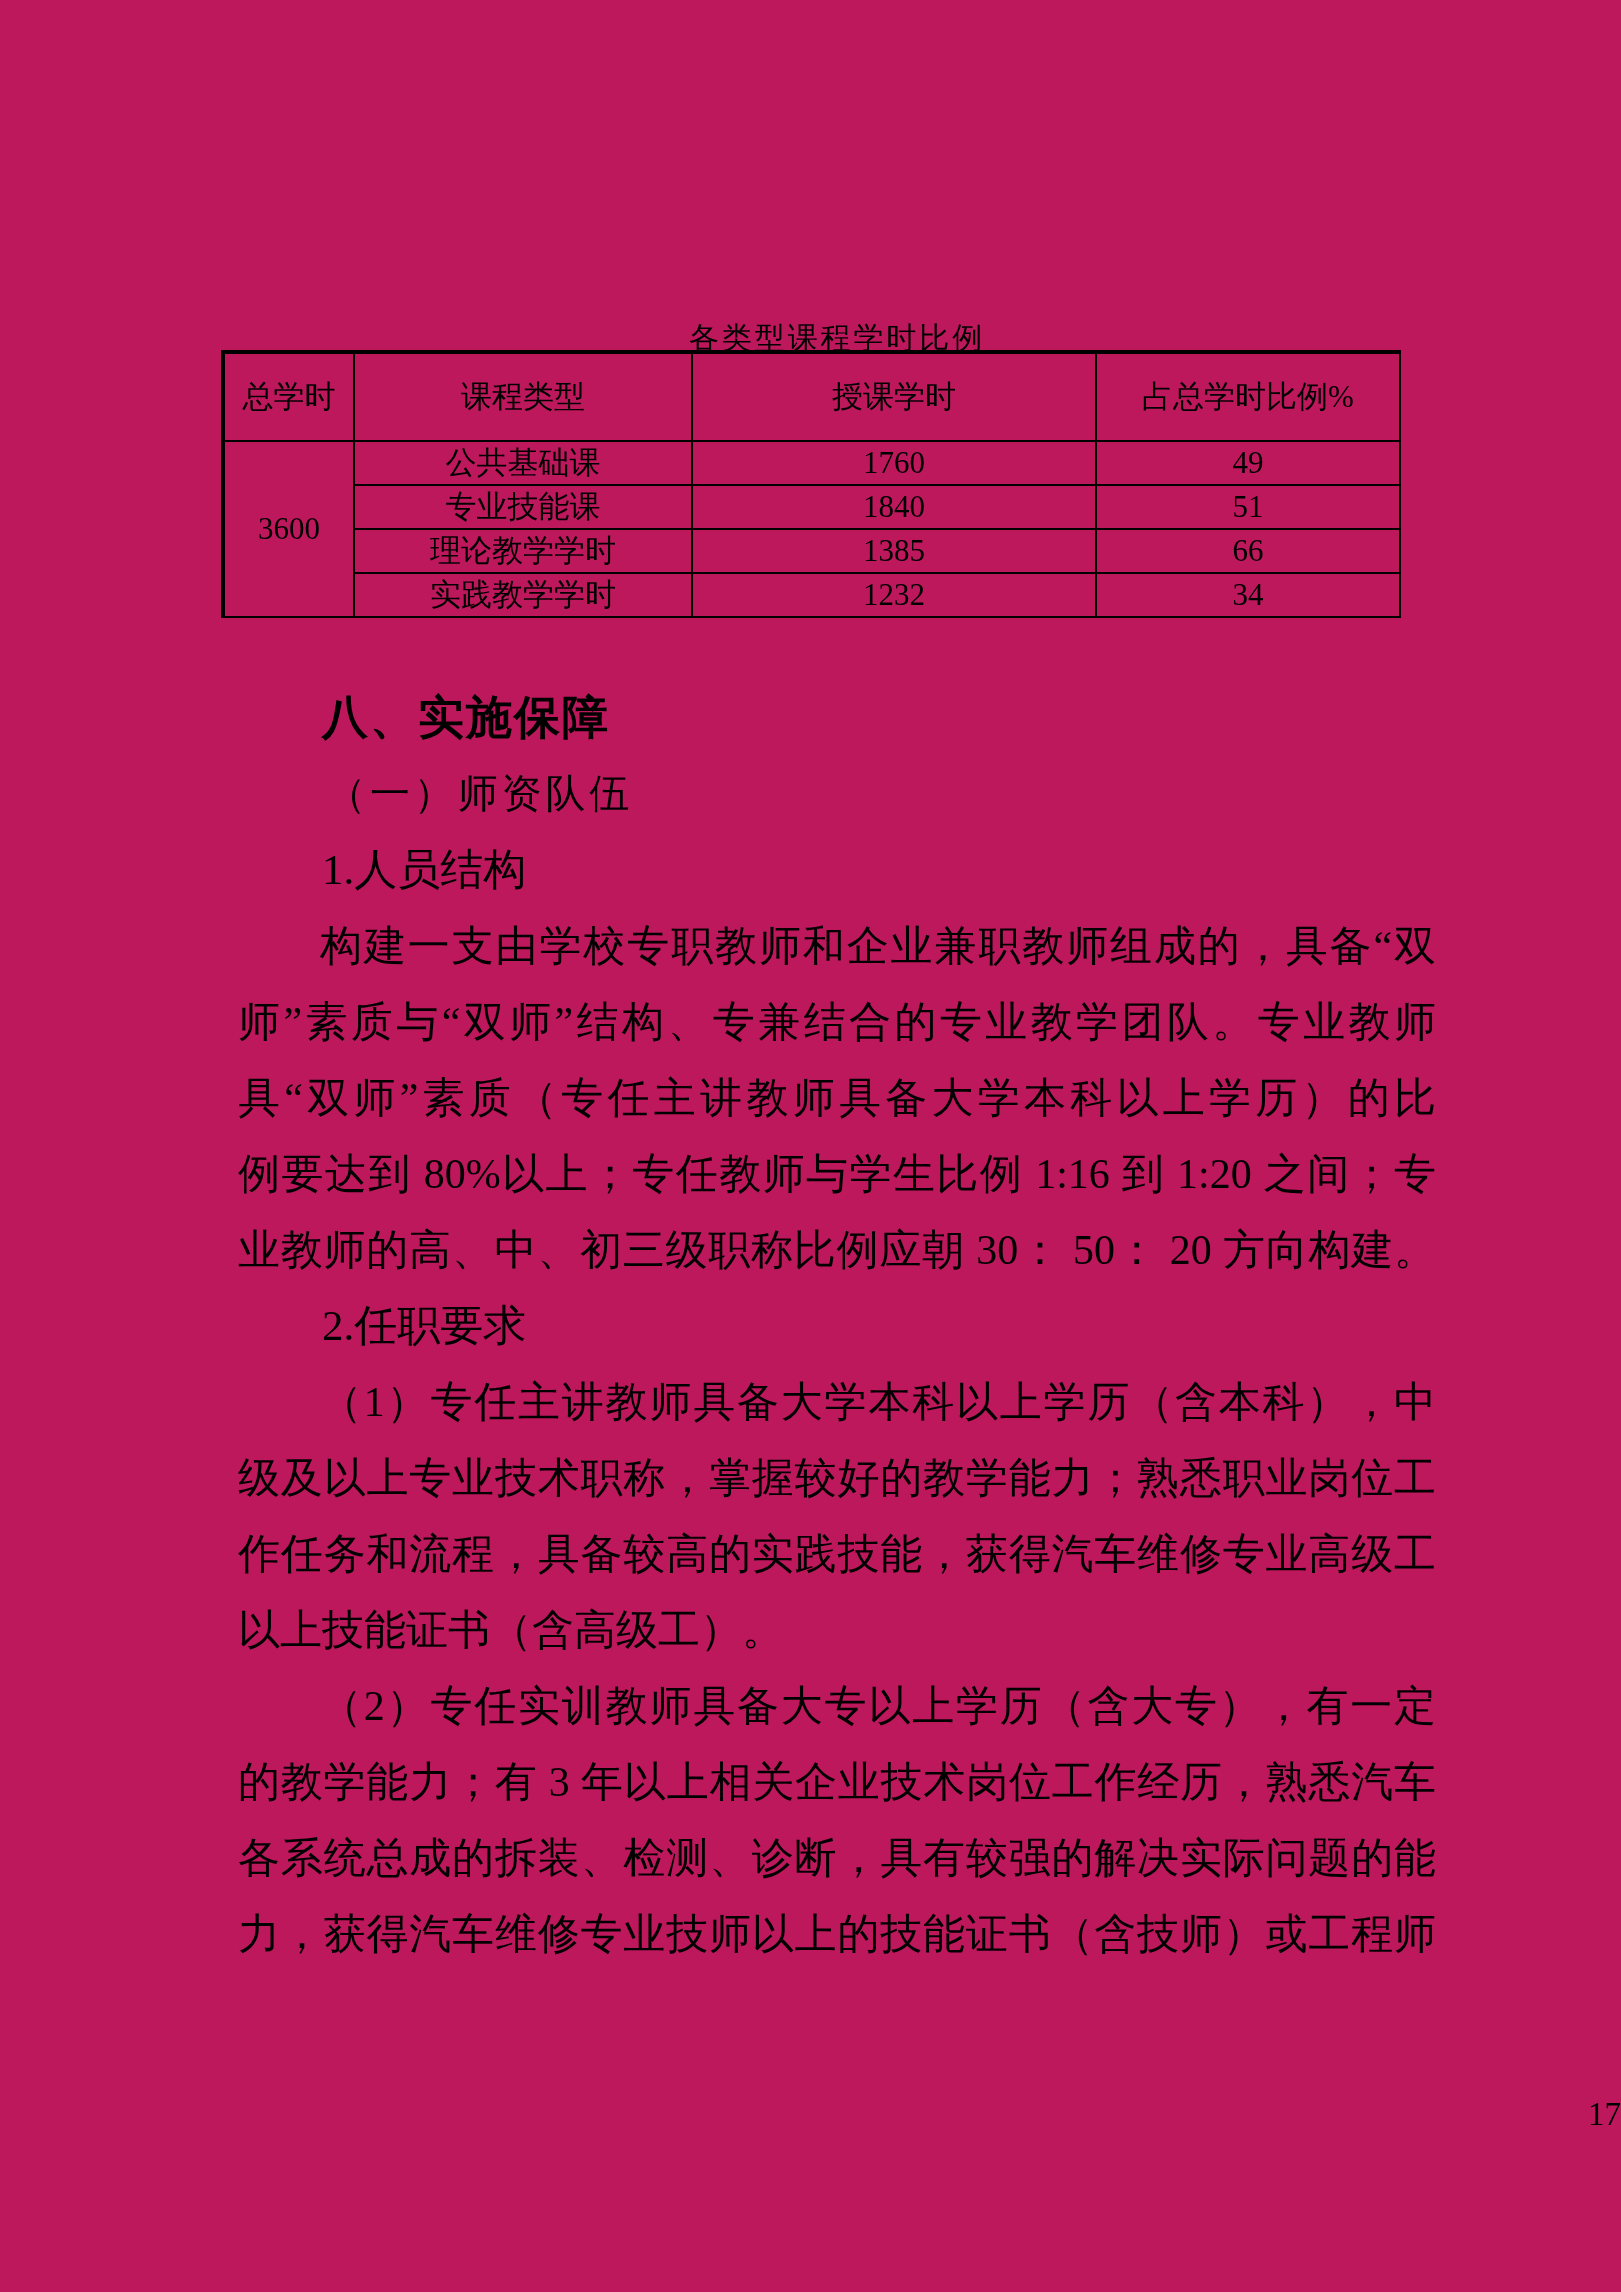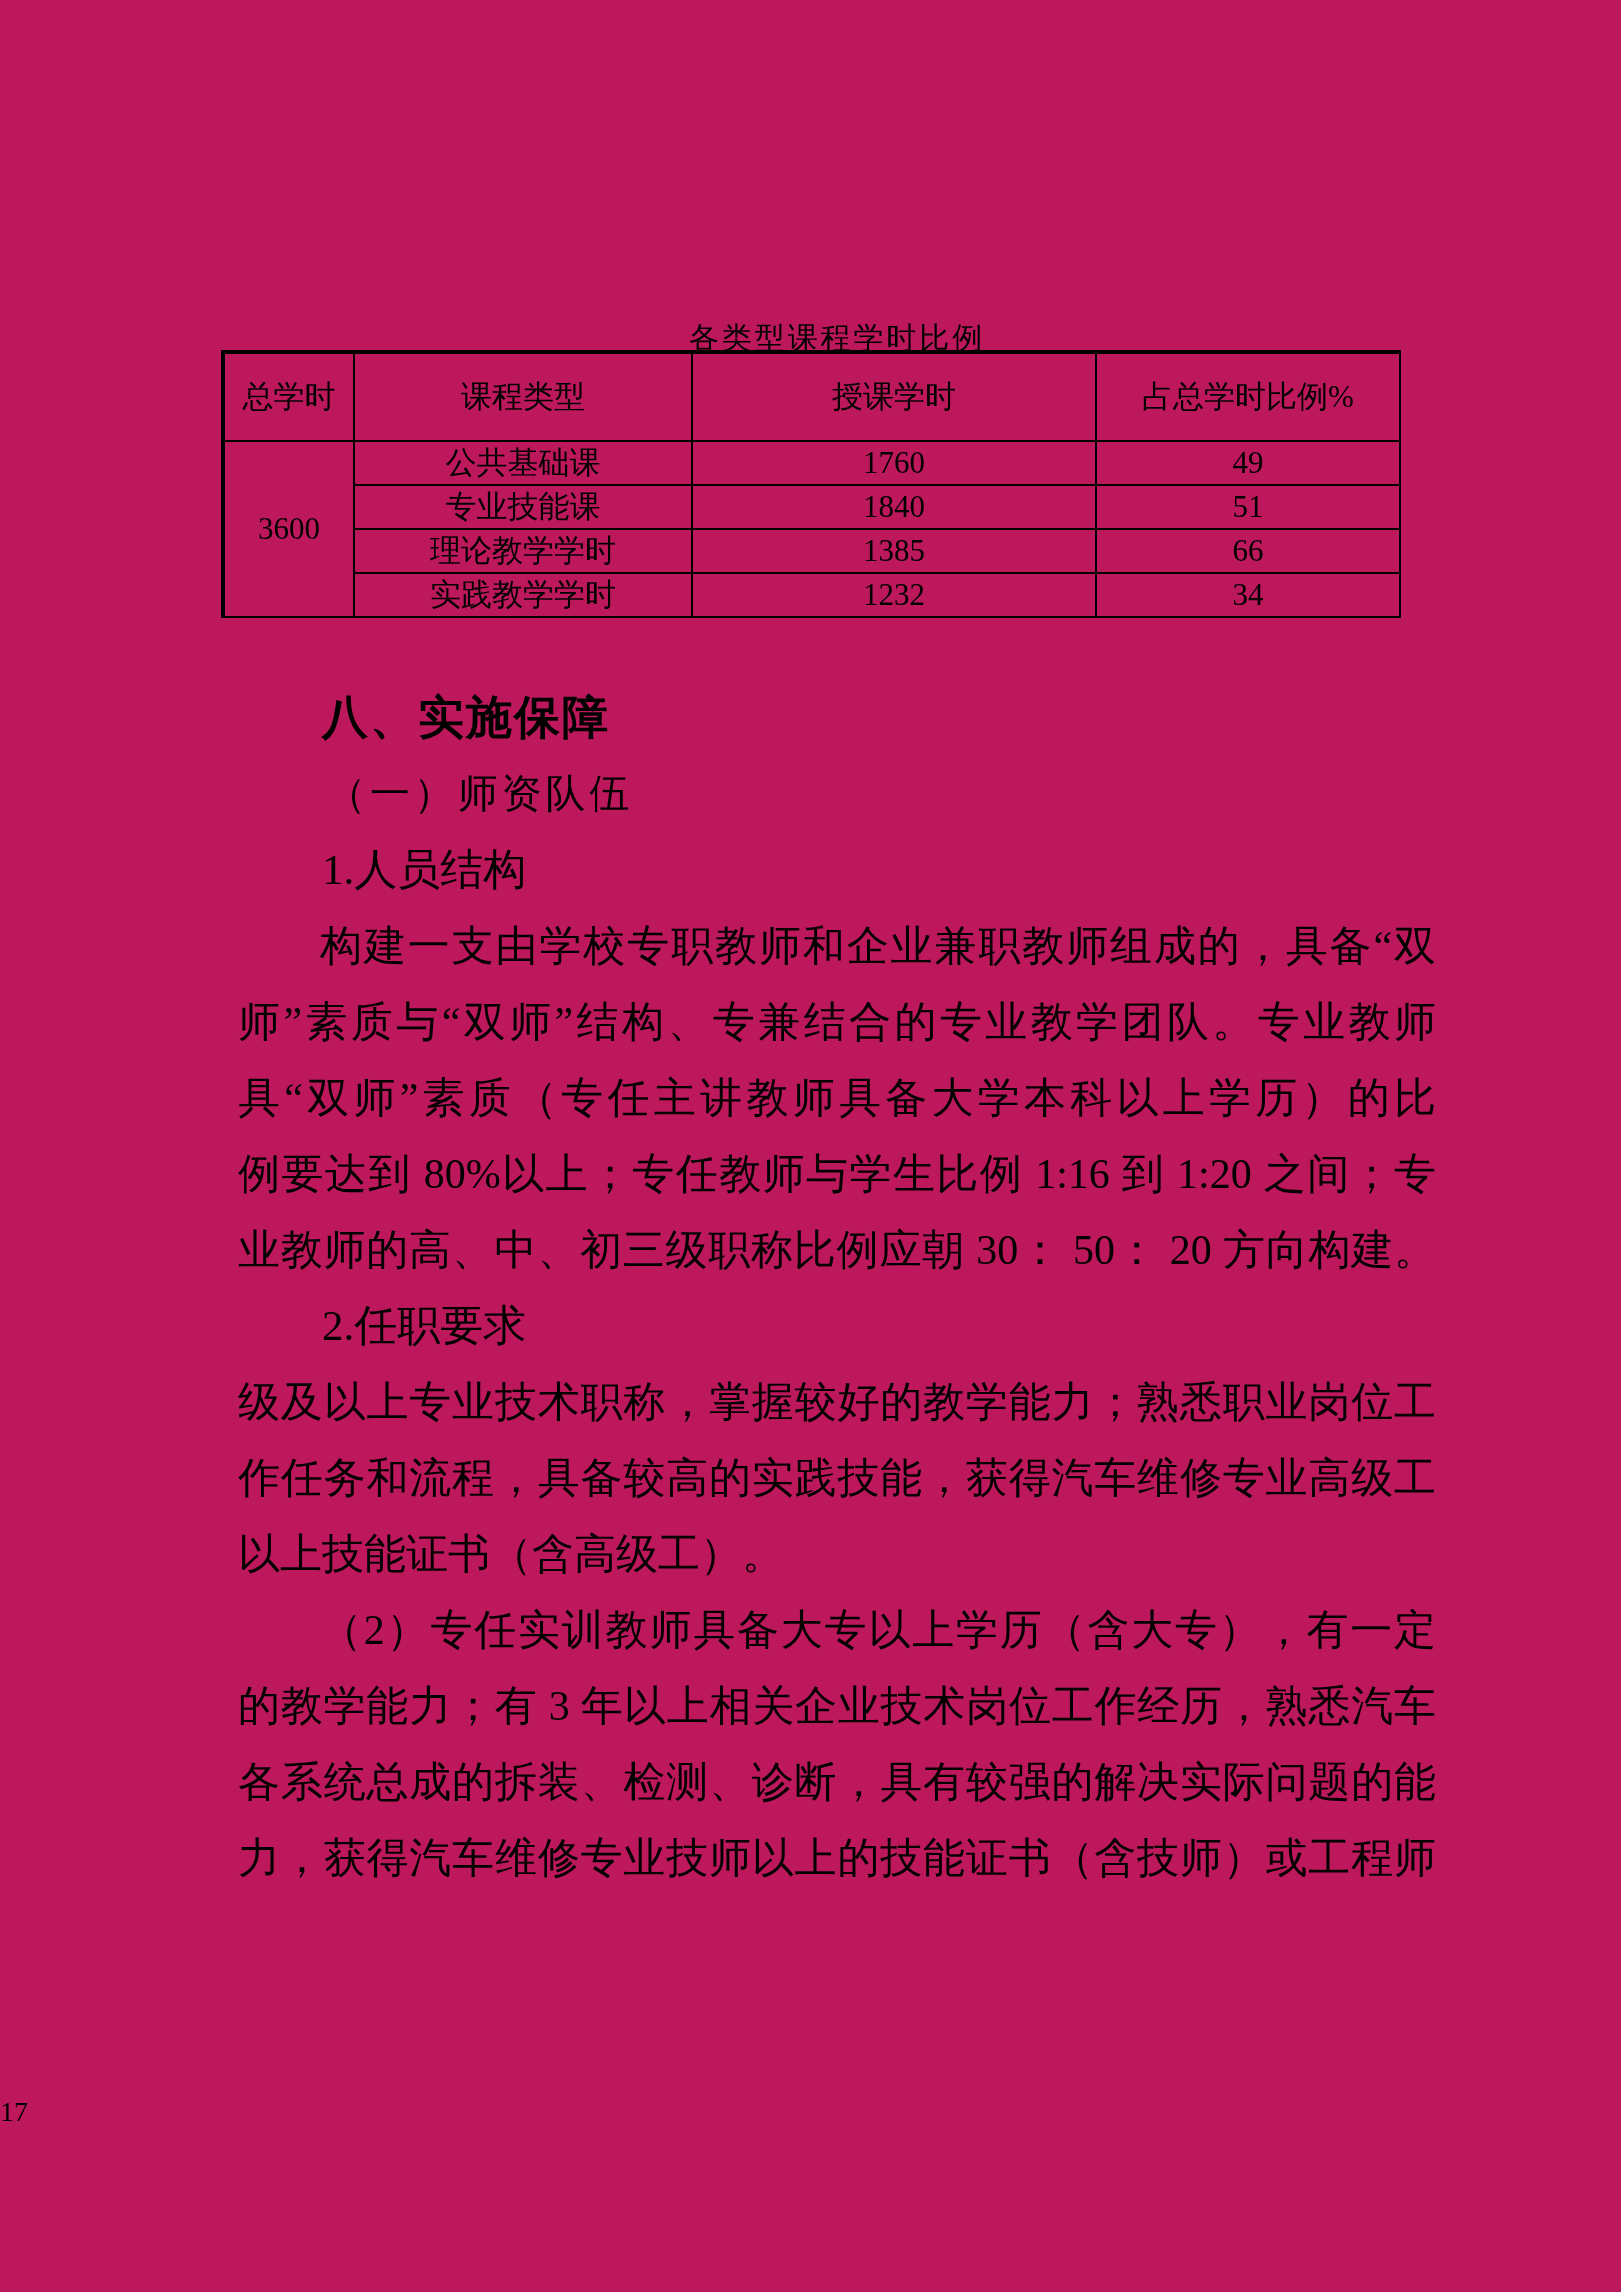--- a/index.html
+++ b/index.html
@@ -85,22 +85,22 @@
   .tline.h3 {
     font-size: 43px;
     font-weight: normal;
     padding-left: 84px;
   }
   .page-number {
     position: absolute;
     top: 2096px;
     left: 0;
     width: 1621px;
-    text-align: left;
-    font-size: 28px;
+    text-align: right;
+    font-size: 33px;
   }
 </style>
 </head>
 <body>
 
 <div class="page">
 
   <div class="doc-title">各类型课程学时比例</div>
 
   <table class="hours-table">
@@ -149,20 +149,21 @@
     <div class="tline h3">1.人员结构</div>
 
     <div class="tline indent fill">构建一支由学校专职教师和企业兼职教师组成的，具备“双</div>
     <div class="tline fill">师”素质与“双师”结构、专兼结合的专业教学团队。专业教师</div>
     <div class="tline fill">具“双师”素质（专任主讲教师具备大学本科以上学历）的比</div>
     <div class="tline fill">例要达到 80%以上；专任教师与学生比例 1:16 到 1:20 之间；专</div>
     <div class="tline fill">业教师的高、中、初三级职称比例应朝 30： 50： 20 方向构建。</div>
 
     <div class="tline h3">2.任职要求</div>
 
+    <div class="tline indent fill">（1）专任主讲教师具备大学本科以上学历（含本科），中</div>
     <div class="tline fill">级及以上专业技术职称，掌握较好的教学能力；熟悉职业岗位工</div>
     <div class="tline fill">作任务和流程，具备较高的实践技能，获得汽车维修专业高级工</div>
     <div class="tline">以上技能证书（含高级工）。</div>
 
     <div class="tline indent fill">（2）专任实训教师具备大专以上学历（含大专），有一定</div>
     <div class="tline fill">的教学能力；有 3 年以上相关企业技术岗位工作经历，熟悉汽车</div>
     <div class="tline fill">各系统总成的拆装、检测、诊断，具有较强的解决实际问题的能</div>
     <div class="tline fill">力，获得汽车维修专业技师以上的技能证书（含技师）或工程师</div>
   </div>
 

